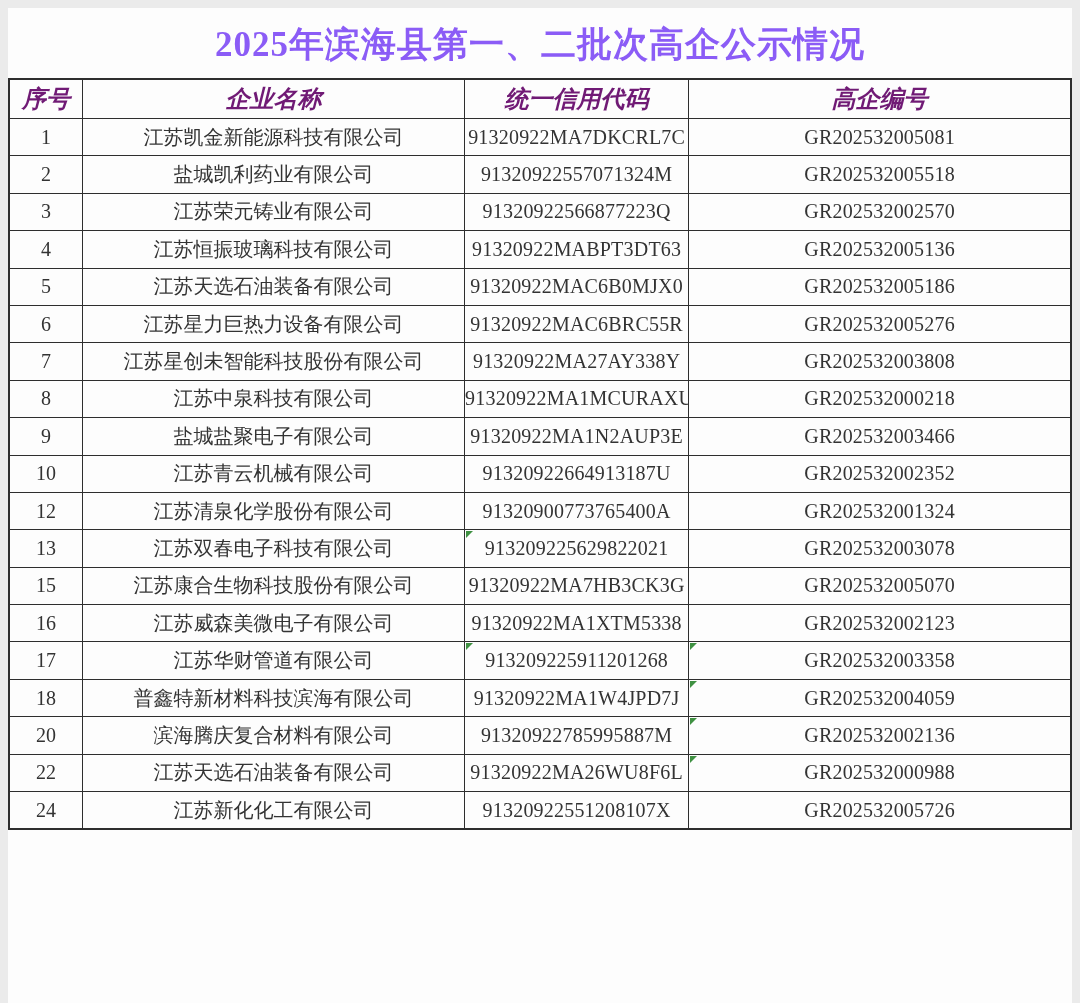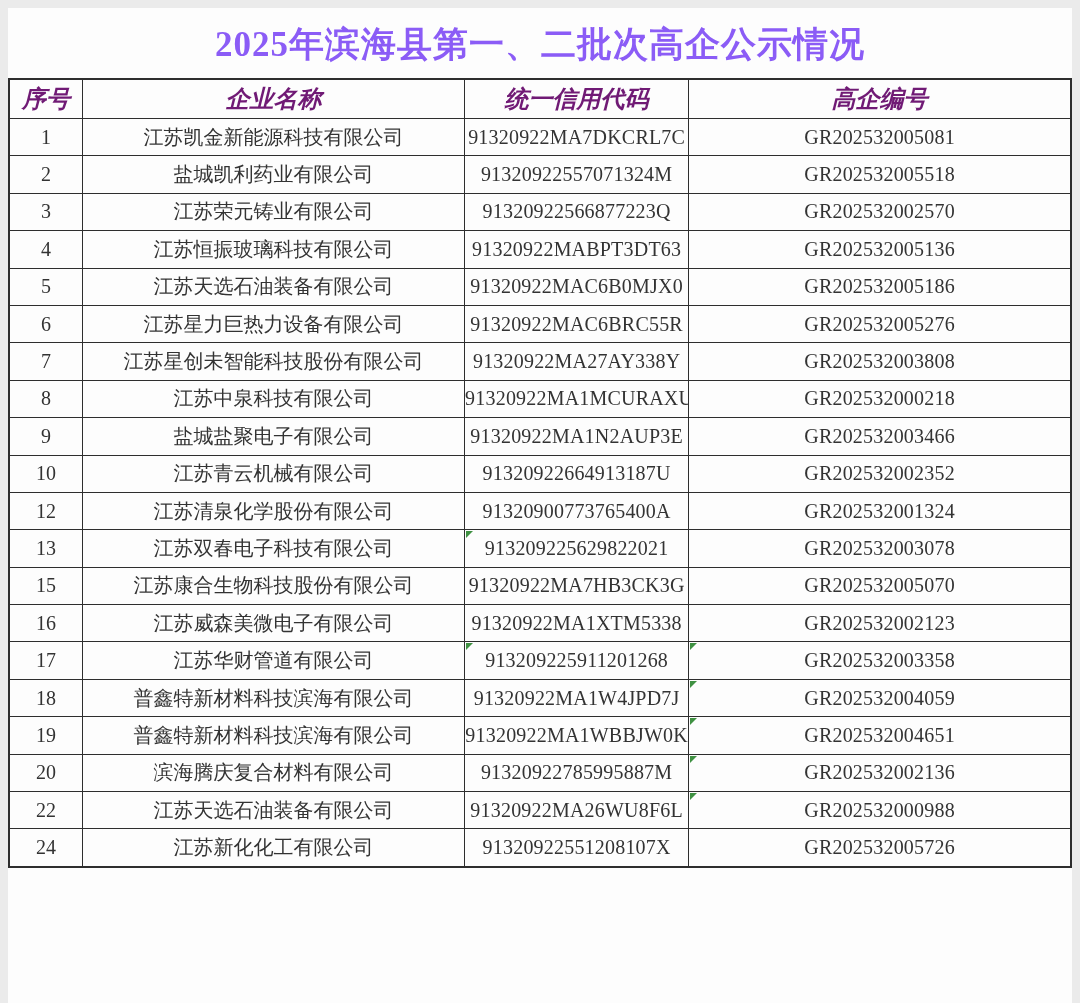--- a/index.html
+++ b/index.html
@@ -192,26 +192,20 @@
           <td class="cell-code flagged">913209225911201268</td>
           <td class="cell-gr flagged">GR202532003358</td>
         </tr>
         <tr>
           <td class="cell-no">18</td>
           <td class="cell-name">普鑫特新材料科技滨海有限公司</td>
           <td class="cell-code">91320922MA1W4JPD7J</td>
           <td class="cell-gr flagged">GR202532004059</td>
         </tr>
         <tr>
-          <td class="cell-no">19</td>
-          <td class="cell-name">普鑫特新材料科技滨海有限公司</td>
-          <td class="cell-code">91320922MA1WBBJW0K</td>
-          <td class="cell-gr flagged">GR202532004651</td>
-        </tr>
-        <tr>
           <td class="cell-no">20</td>
           <td class="cell-name">滨海腾庆复合材料有限公司</td>
           <td class="cell-code">91320922785995887M</td>
           <td class="cell-gr flagged">GR202532002136</td>
         </tr>
         <tr>
           <td class="cell-no">22</td>
           <td class="cell-name">江苏天选石油装备有限公司</td>
           <td class="cell-code">91320922MA26WU8F6L</td>
           <td class="cell-gr flagged">GR202532000988</td>

